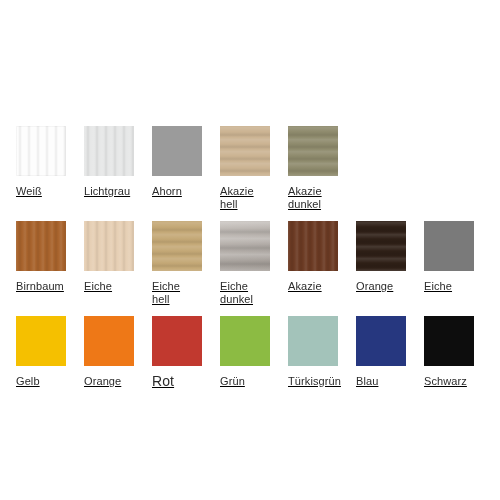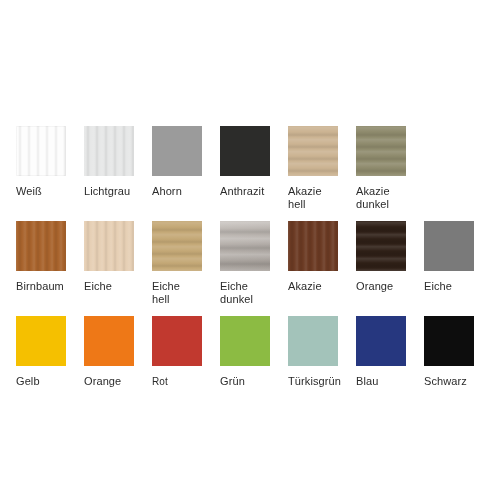--- a/index.html
+++ b/index.html
@@ -33,20 +33,21 @@
     flex-direction: row;
     align-items: flex-start;
     height: 95px;
   }
   .swatch-cell {
     width: 50px;
     margin-right: 18px;
     display: flex;
     flex-direction: column;
     align-items: flex-start;
+    text-decoration: underline;
   }
   .swatch-cell:last-child {
     margin-right: 0;
   }
   .swatch-chip {
     width: 50px;
     height: 50px;
     display: block;
     background-color: #ffffff;
     background-repeat: repeat;
@@ -55,21 +56,21 @@
   .swatch-label {
     margin-top: 9px;
     font-size: 11px;
     line-height: 13px;
     color: #2b2b2b;
     letter-spacing: 0.1px;
     white-space: pre-line;
     text-align: left;
   }
   .swatch-label.is-emphasis {
-    font-size: 10px;
+    font-size: 14px;
     line-height: 13px;
   }
   
   .grain-v::after,
   .grain-h::after,
   .grain-m::after {
     content: "";
     position: absolute;
     left: 0; top: 0; right: 0; bottom: 0;
     pointer-events: none;
@@ -122,24 +123,20 @@
         </div>
         <div class="swatch-cell">
           <span class="swatch-chip grain-v" style="background-color: rgb(230, 231, 231);"></span>
           <span class="swatch-label">Lichtgrau</span>
         </div>
         <div class="swatch-cell">
           <span class="swatch-chip" style="background-color: rgb(155, 155, 155);"></span>
           <span class="swatch-label">Ahorn</span>
         </div>
         <div class="swatch-cell">
-          <span class="swatch-chip" style="background-color: rgb(44, 44, 42);"></span>
-          <span class="swatch-label">Anthrazit</span>
-        </div>
-        <div class="swatch-cell">
           <span class="swatch-chip grain-h" style="background-color: rgb(203, 179, 146);"></span>
           <span class="swatch-label">Akazie
 hell</span>
         </div>
         <div class="swatch-cell">
           <span class="swatch-chip grain-h" style="background-color: rgb(142, 138, 108);"></span>
           <span class="swatch-label">Akazie
 dunkel</span>
         </div>
       </div>

